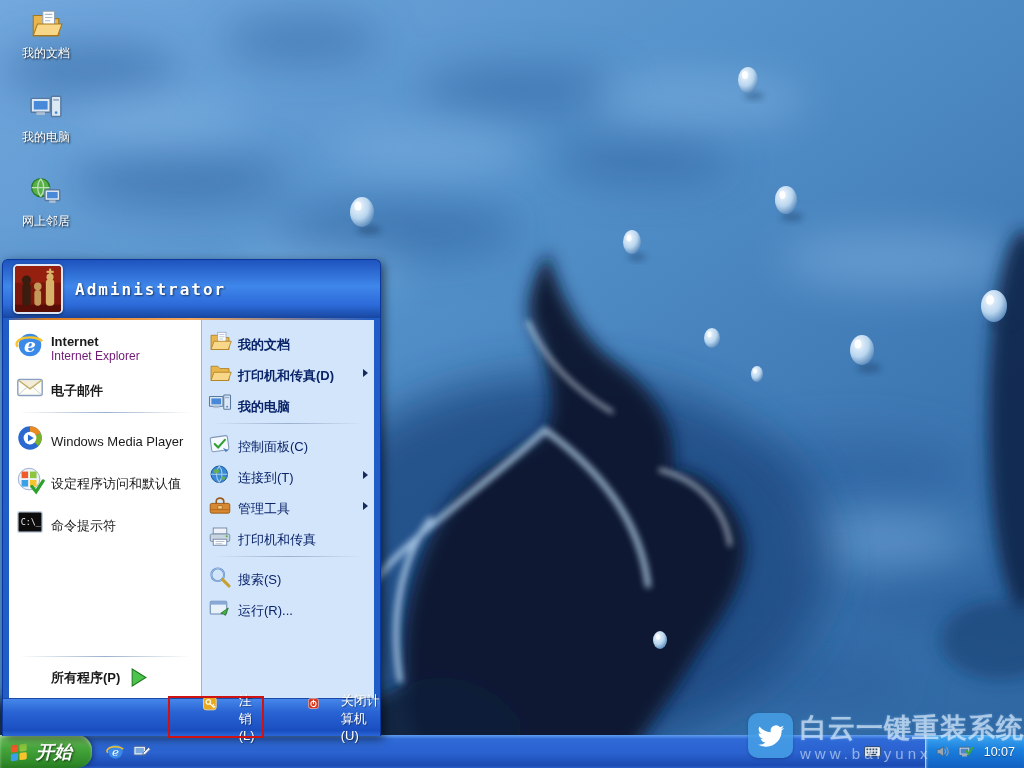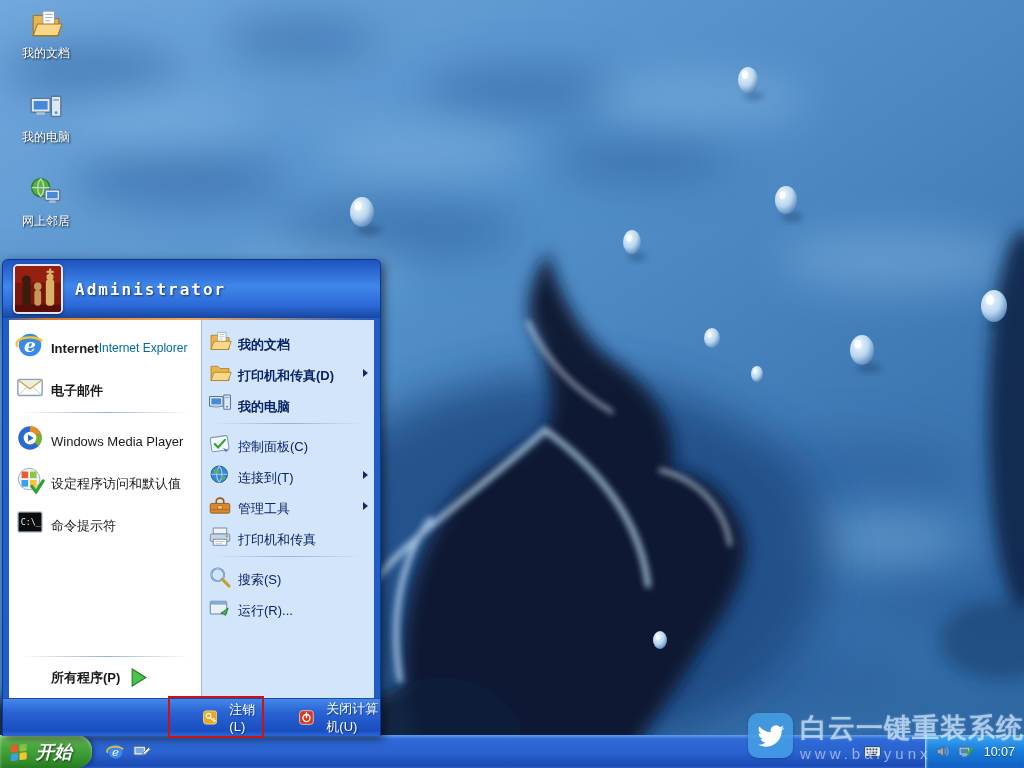--- a/index.html
+++ b/index.html
@@ -31,35 +31,35 @@
       background:linear-gradient(90deg,rgba(230,140,40,.1) 0%,#d87c22 10%,#f4a85c 50%,rgba(230,140,40,0) 100%);}
   .sm-body{flex:1;display:flex;margin:0 6px;min-height:0;}
   .sm-left{width:188px;flex:none;background:#fff;display:flex;flex-direction:column;padding:4px 2px 2px 2px;color:#1a1a1a;}
   .sm-right{flex:1;background:#d3e5fa;border-left:1px solid #9cb8dd;padding:6px 2px;color:#0a246a;
       display:flex;flex-direction:column;}
   .mi{display:flex;align-items:center;gap:6px;padding:2px 4px;font-size:13px;cursor:default;}
   .mi .ic{flex:none;width:24px;height:24px;}
   .mi .ic.big{width:30px;height:30px;}
   .mi.left-row{min-height:38px;}
   .mi.right-row{min-height:27px;}
-  .mi-t{display:flex;flex-direction:row;line-height:1.2;margin-top:7px;}
-  .mi-s{color:#0369a1;font-size:12px;font-weight:normal;}
+  .mi-t{display:flex;flex-direction:column;line-height:1.2;margin-top:7px;}
+  .mi-s{color:#701a75;font-size:12px;font-weight:normal;}
   .bold{font-weight:bold;}
   .arr{margin-left:auto;width:0;height:0;border-left:5px solid #16295e;
       border-top:4px solid transparent;border-bottom:4px solid transparent;}
   .msep{height:1px;flex:none;margin:4px 8px;
       background:linear-gradient(90deg,rgba(140,160,190,0),#9ab0cc,rgba(140,160,190,0));}
   .lspacer{flex:1;}
   .allprog{display:flex;align-items:center;gap:10px;font-weight:bold;font-size:13px;
       padding:7px 6px 9px 40px;cursor:default;}
   .allprog .ic{width:17px;height:19px;}
   .sm-footer{height:37px;flex:none;display:flex;align-items:center;gap:16px;padding-left:172px;color:#fff;font-size:13px;
       background:linear-gradient(180deg,#4687ea 0%,#2a64d4 35%,#1a4ec0 85%,#2a66d8 100%);
       border-top:1px solid #1c4aa8;}
-  .fbtn{display:flex;align-items:center;gap:12px;cursor:default;text-shadow:1px 1px 1px rgba(0,0,0,.4);padding-left:28px;}
+  .fbtn{display:flex;align-items:flex-start;gap:22px;cursor:default;text-shadow:1px 1px 1px rgba(0,0,0,.4);padding-left:28px;}
   .fbtn .ic{width:23px;height:23px;}
 
   .annot{position:absolute;left:168px;top:696px;width:92px;height:38px;z-index:10;
       border:2px solid #cf1212;pointer-events:none;}
 
   
   .taskbar{position:absolute;left:0;bottom:0;width:1024px;height:33px;z-index:4;display:flex;align-items:center;
       background:linear-gradient(180deg,#5f9ef0 0%,#2f6ad8 12%,#2a62cf 55%,#1b4ab2 92%,#2a5ec8 100%);text-align:right;}
   .start-btn{height:33px;flex:none;display:flex;align-items:center;gap:7px;padding:0 20px 0 9px;
       background:linear-gradient(180deg,#7ccf6a 0%,#46a63c 40%,#2f8a28 85%,#257a20 100%);

